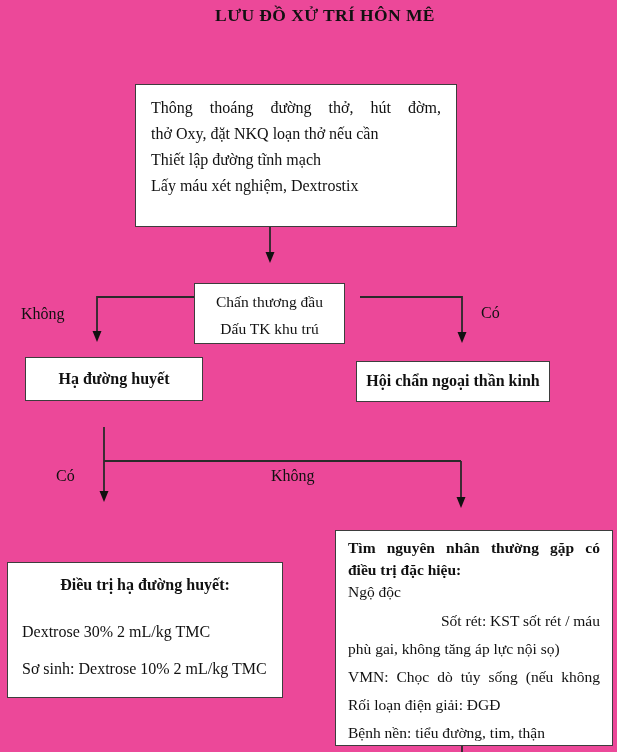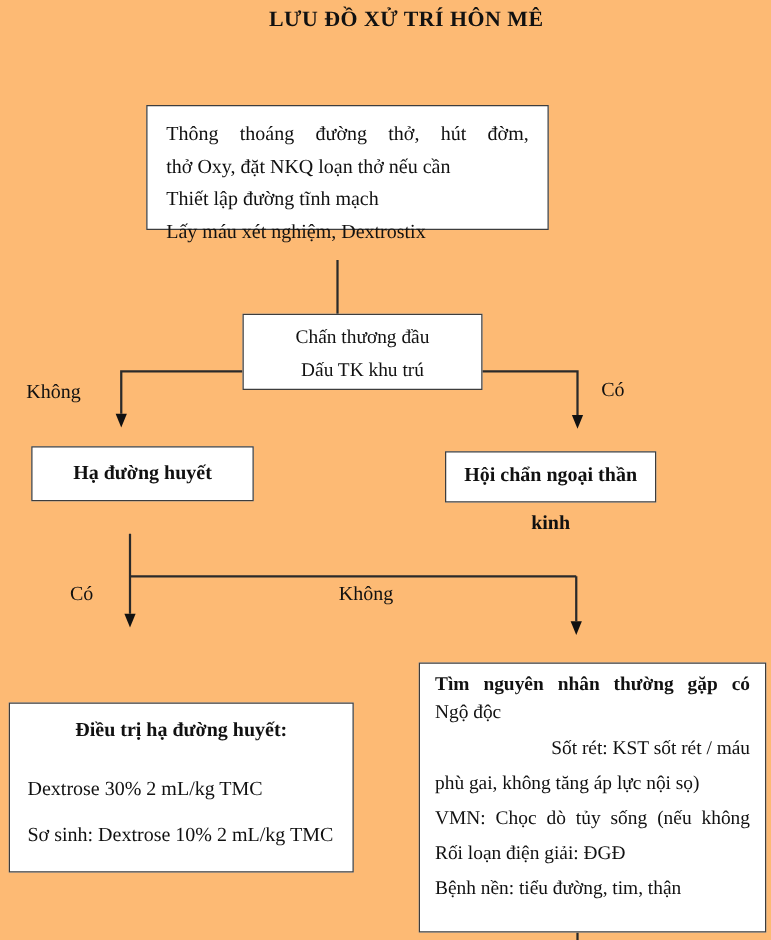--- a/index.html
+++ b/index.html
@@ -4,21 +4,21 @@
 <style>
   html, body {
     margin: 0;
     padding: 0;
     background: #ffffff;
   }
   .canvas {
     position: relative;
     width: 617px;
     height: 752px;
-    background: #fdba74;
+    background: #ec4899;
     font-family: "Liberation Serif", "DejaVu Serif", serif;
     color: #111111;
     overflow: hidden;
   }
   .connectors {
     position: absolute;
     left: 0; top: 0;
     width: 617px; height: 752px;
     pointer-events: none;
   }
@@ -35,49 +35,49 @@
   }
   .box {
     position: absolute;
     box-sizing: border-box;
     border: 1.5px solid #3d3d3d;
     background: #ffffff;
     font-size: 16px;
     line-height: 26px;
   }
   .box-initial {
-    left: 117px; top: 84px;
-    width: 322px; height: 100px;
+    left: 135px; top: 84px;
+    width: 322px; height: 143px;
     padding: 10px 15px 8px 15px;
   }
   .justify {
     text-align: justify;
     text-align-last: justify;
   }
   .box-decision {
-    left: 194px; top: 251px;
-    width: 192px; height: 61px;
+    left: 194px; top: 283px;
+    width: 151px; height: 61px;
     padding-top: 4px;
     text-align: center;
     line-height: 27px;
     font-size: 15.5px;
   }
   .box-bold-node {
     font-weight: bold;
     text-align: center;
     font-size: 16px;
   }
   .box-hypoglycemia {
     left: 25px; top: 357px;
     width: 178px; height: 44px;
     line-height: 41px;
   }
   .box-neuro {
     left: 356px; top: 361px;
-    width: 169px; height: 41px;
+    width: 194px; height: 41px;
     line-height: 38px;
   }
   .box-treatment {
     left: 7px; top: 562px;
     width: 276px; height: 136px;
     padding: 10px 14px 6px 14px;
     line-height: 24px;
   }
   .box-treatment .t-title {
     font-weight: bold;
@@ -161,20 +161,21 @@
   <div class="edge-label lbl-no2">Không</div>
 
   <div class="box box-treatment">
     <div class="t-title">Điều trị hạ đường huyết:</div>
     <div class="t-line1">Dextrose 30% 2 mL/kg TMC</div>
     <div>Sơ sinh: Dextrose 10% 2 mL/kg TMC</div>
   </div>
 
   <div class="box box-causes">
     <div class="c-tight c-bold justify">Tìm nguyên nhân thường gặp có</div>
+    <div class="c-tight c-bold">điều trị đặc hiệu:</div>
     <div class="c-tight">Ngộ độc</div>
     <div class="c-body c-body-first">Sốt rét: KST sốt rét / máu</div>
     <div class="c-body">phù gai, không tăng áp lực nội sọ)</div>
     <div class="c-body justify">VMN: Chọc dò tủy sống (nếu không</div>
     <div class="c-body">Rối loạn điện giải: ĐGĐ</div>
     <div class="c-body">Bệnh nền: tiểu đường, tim, thận</div>
   </div>
 
 </div>
 

